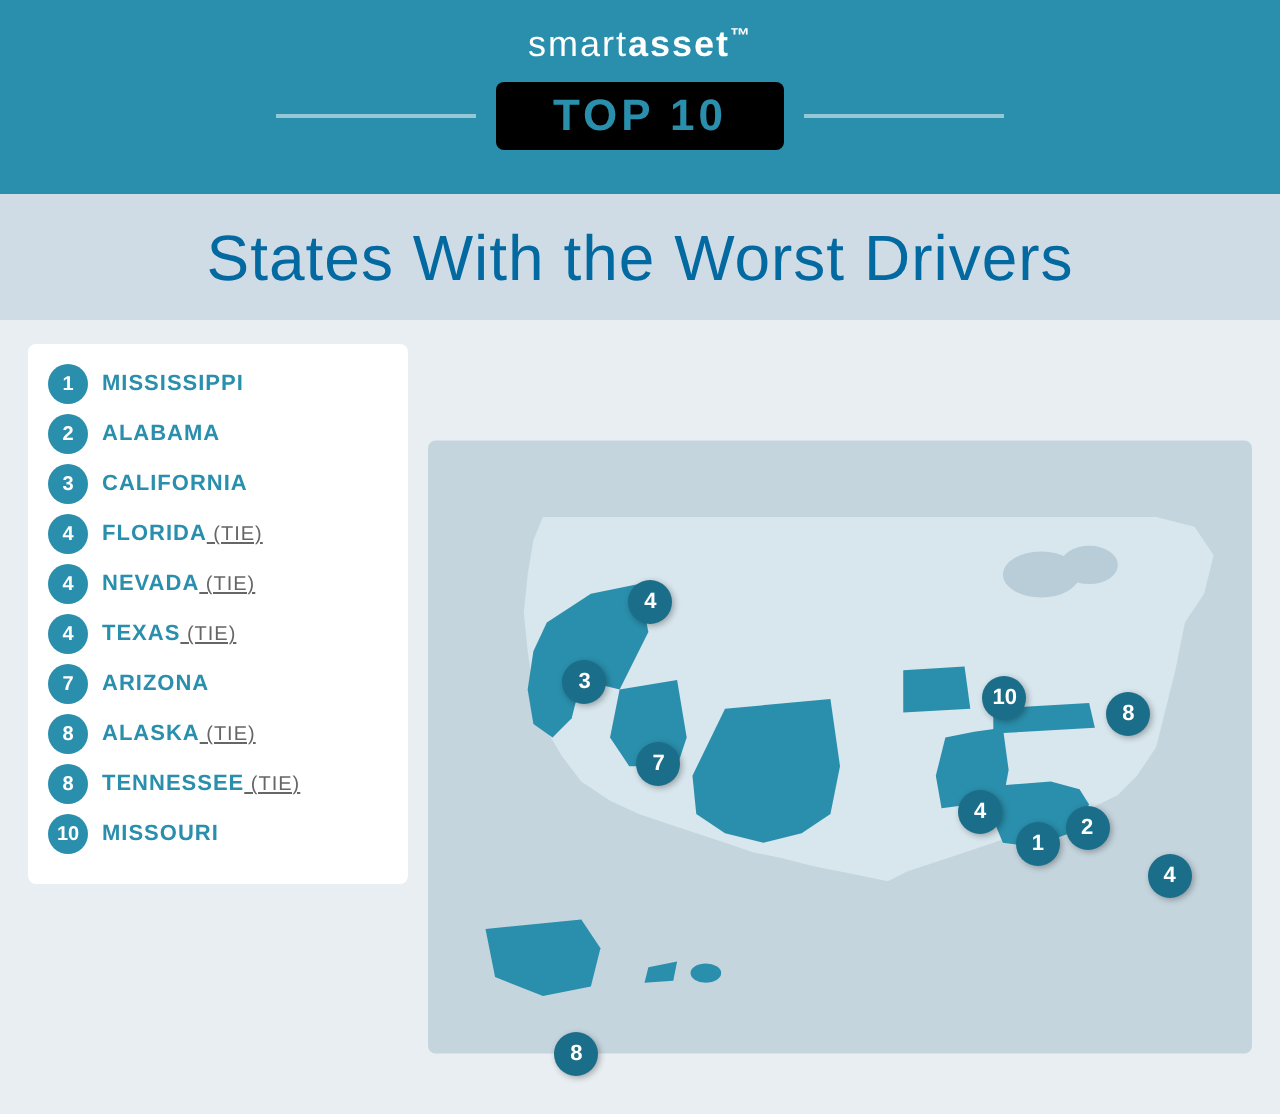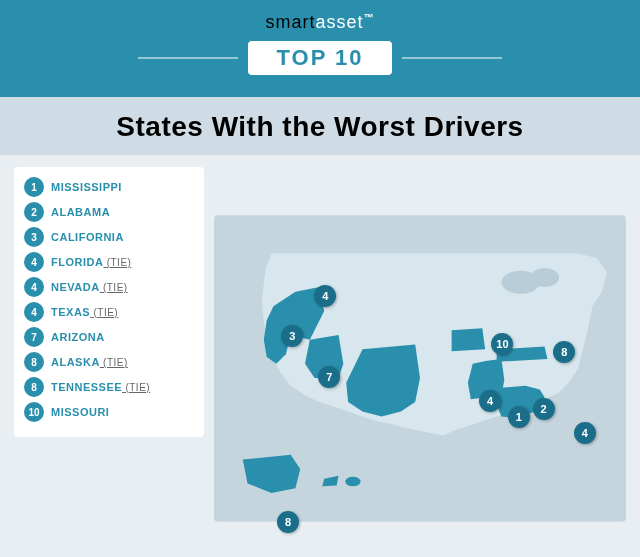--- a/index.html
+++ b/index.html
@@ -18,27 +18,27 @@
       text-align: center;
       position: relative;
     }
     .brand {
       color: white;
       font-size: 18px;
       font-weight: bold;
       letter-spacing: 1px;
       margin-bottom: 8px;
     }
-    .brand span.smart { color: #000000; font-weight: 400; }
-    .brand span.asset { color: white; font-weight: 400; }
+    .brand span.smart { color: #ffffff; font-weight: 400; }
+    .brand span.asset { color: white; font-weight: 700; }
     .brand-tm { font-size: 10px; vertical-align: super; }
 
     .top10-banner {
       display: inline-block;
-      background: #ffffff;
+      background: #000000;
       color: #2a8fac;
       font-size: 22px;
       font-weight: 900;
       padding: 4px 28px;
       border-radius: 4px;
       letter-spacing: 2px;
       position: relative;
       z-index: 2;
     }
     .banner-lines {
@@ -54,23 +54,23 @@
       background: rgba(255,255,255,0.5);
       max-width: 100px;
     }
 
     .title-section {
       background: #d0dce5;
       padding: 14px 20px 12px;
       text-align: center;
     }
     .main-title {
-      font-size: 28px;
-      font-weight: 700;
-      color: #000000;
+      font-size: 32px;
+      font-weight: 400;
+      color: #0369a1;
       letter-spacing: 0.5px;
     }
 
     
     .content {
       display: flex;
       padding: 12px 14px;
       gap: 10px;
       background: #e8eef2;
       height: calc(557px - 130px);

